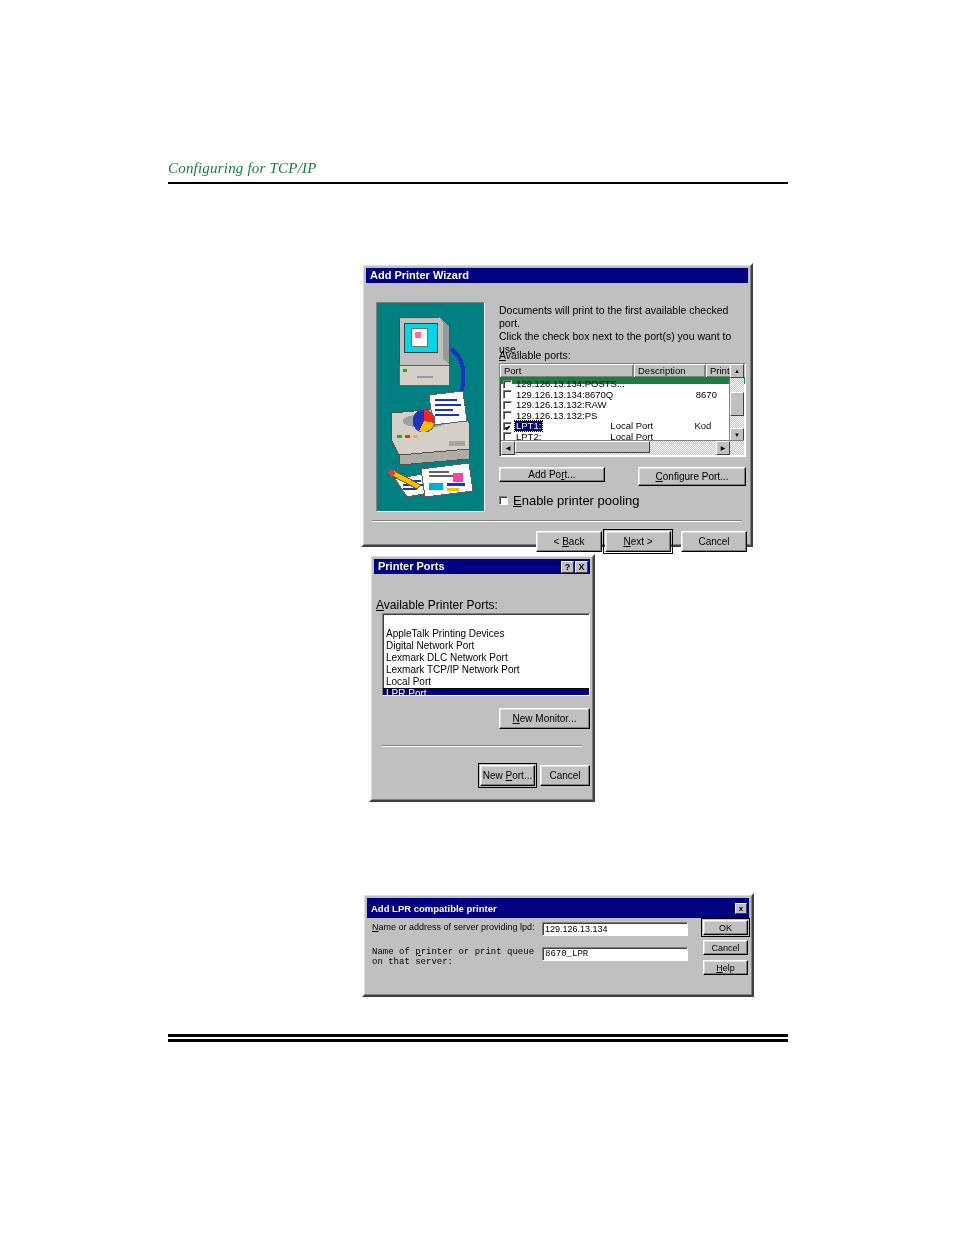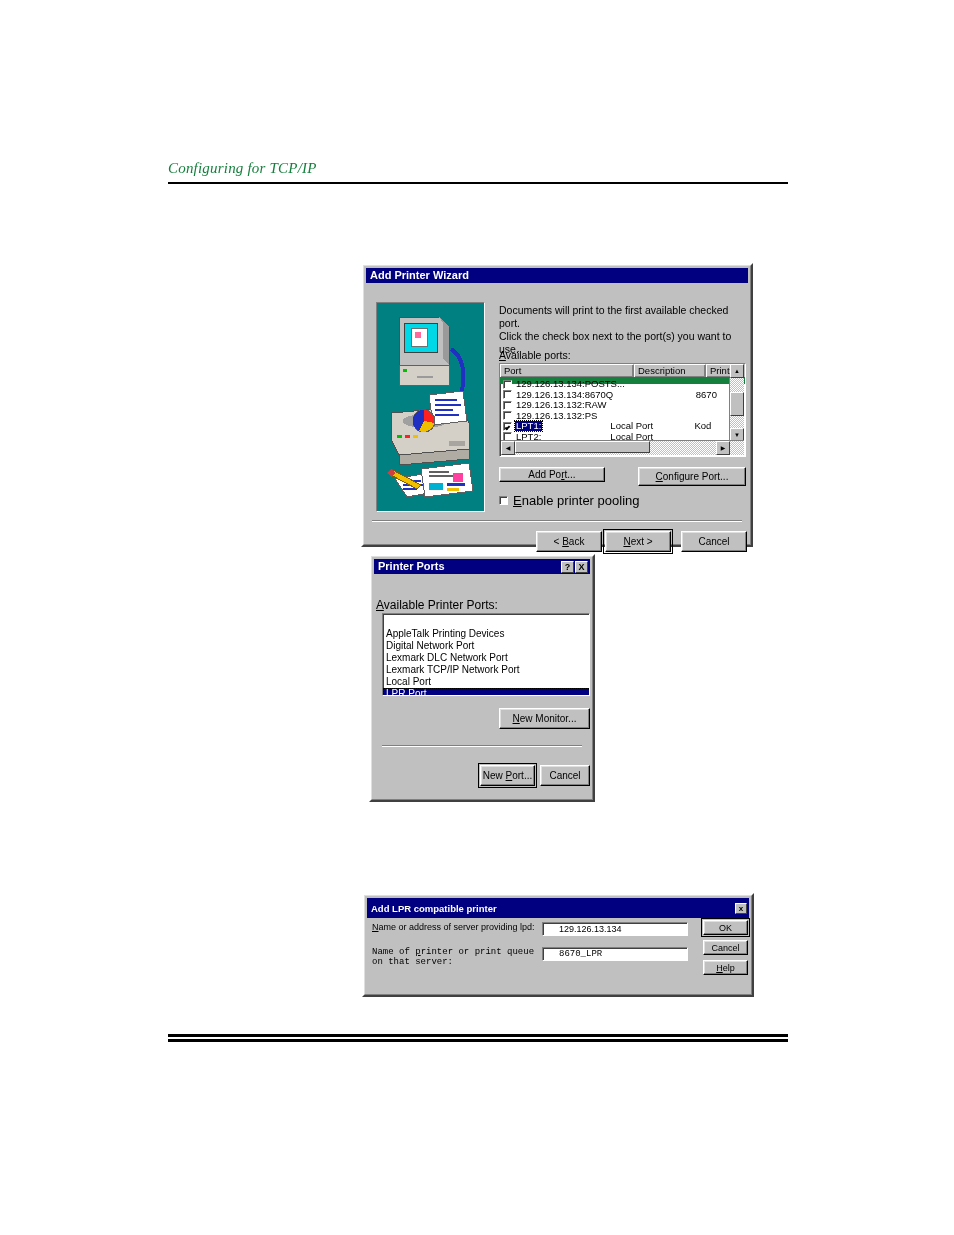--- a/index.html
+++ b/index.html
@@ -413,21 +413,21 @@
     height: 14px;
     background: #ffffff;
     border-top: 1px solid #808080;
     border-left: 1px solid #808080;
     border-right: 1px solid #ffffff;
     border-bottom: 1px solid #ffffff;
     box-shadow: inset 1px 1px 0 #404040;
     box-sizing: border-box;
     font-size: 9px;
     line-height: 12px;
-    padding-left: 16px;
+    padding-left: 2px;
     overflow: hidden;
     white-space: nowrap;
   }
   #lprRow1 { left: 7px; top: 26px; }
   #lprRow2 { left: 7px; top: 51px; font-family: Liberation Mono, monospace; }
   #btnLprOk     { position: absolute; left: 338px; top: 24px; width: 45px; height: 15px; font-size: 9px; }
   #btnLprCancel { position: absolute; left: 338px; top: 44px; width: 45px; height: 15px; font-size: 9px; }
   #btnLprHelp   { position: absolute; left: 338px; top: 64px; width: 45px; height: 15px; font-size: 9px; }
 
   

